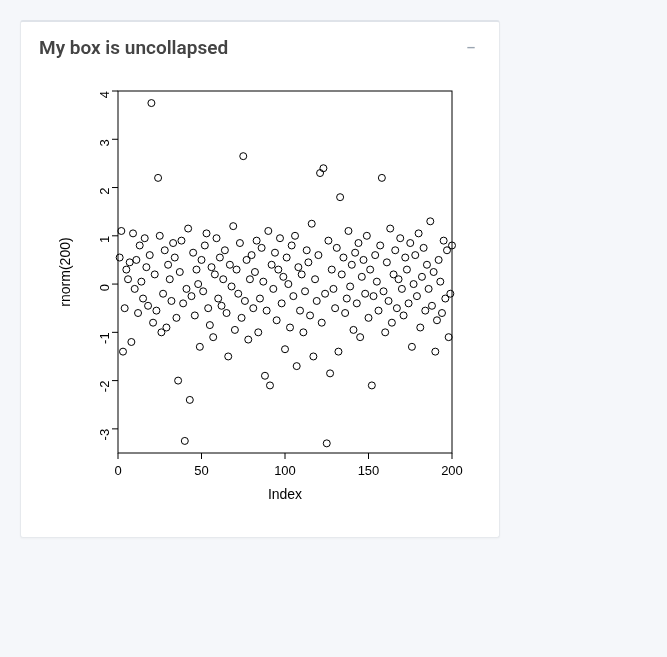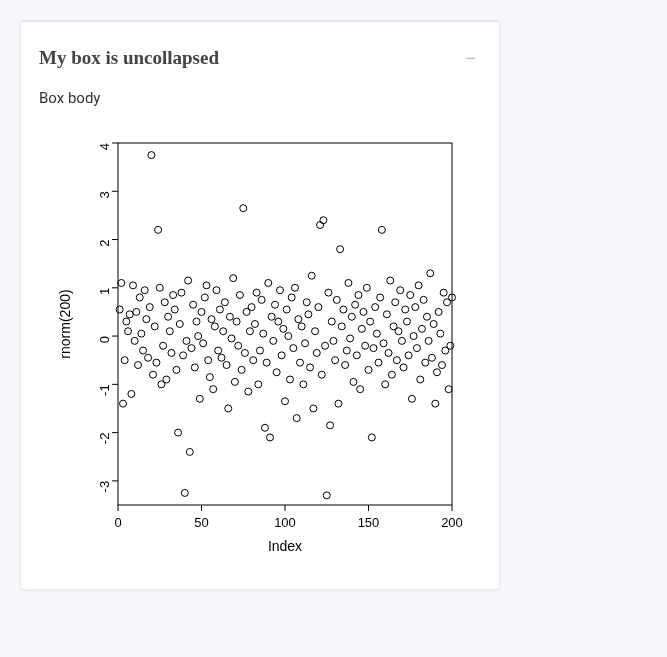--- a/index.html
+++ b/index.html
@@ -20,22 +20,21 @@
     background: #fff;
     border: 1px solid #e6e9ed;
     border-top: 2px solid #dfe3e9;
     border-radius: 3px;
     box-shadow: 0 1px 2px rgba(0,0,0,0.03);
   }
   .box-header {
     display: flex;
     align-items: center;
     justify-content: space-between;
-    padding: 25px 18px 4px 18px;
-    font-family: Liberation Serif, serif;
+    padding: 14px 18px 4px 18px;
   }
   .box-title {
     font-size: 19px;
     font-weight: 600;
     color: #444;
     margin: 0;
   }
   .collapse-btn {
     width: 20px;
     height: 20px;
@@ -78,21 +77,20 @@
 <body>
 
 <div class="layout">
 
   <div class="box">
     <div class="box-header">
       <h3 class="box-title">My box is uncollapsed</h3>
       <span class="collapse-btn">−</span>
     </div>
     <div class="box-body">
-      <div class="body-text">Box body</div>
       <div class="plot-wrap">
         <svg class="plot" id="scatter-plot" width="420" height="440">
             <rect x="68" y="18" width="334" height="362" fill="none" stroke="#000" stroke-width="1"></rect>
             <line x1="68" y1="380" x2="68" y2="386" stroke="#000"></line>
             <text x="68" y="402" text-anchor="middle" font-size="13" fill="#000" font-family="Arial">0</text>
             <line x1="151.5" y1="380" x2="151.5" y2="386" stroke="#000"></line>
             <text x="151.5" y="402" text-anchor="middle" font-size="13" fill="#000" font-family="Arial">50</text>
             <line x1="235" y1="380" x2="235" y2="386" stroke="#000"></line>
             <text x="235" y="402" text-anchor="middle" font-size="13" fill="#000" font-family="Arial">100</text>
             <line x1="318.5" y1="380" x2="318.5" y2="386" stroke="#000"></line>

